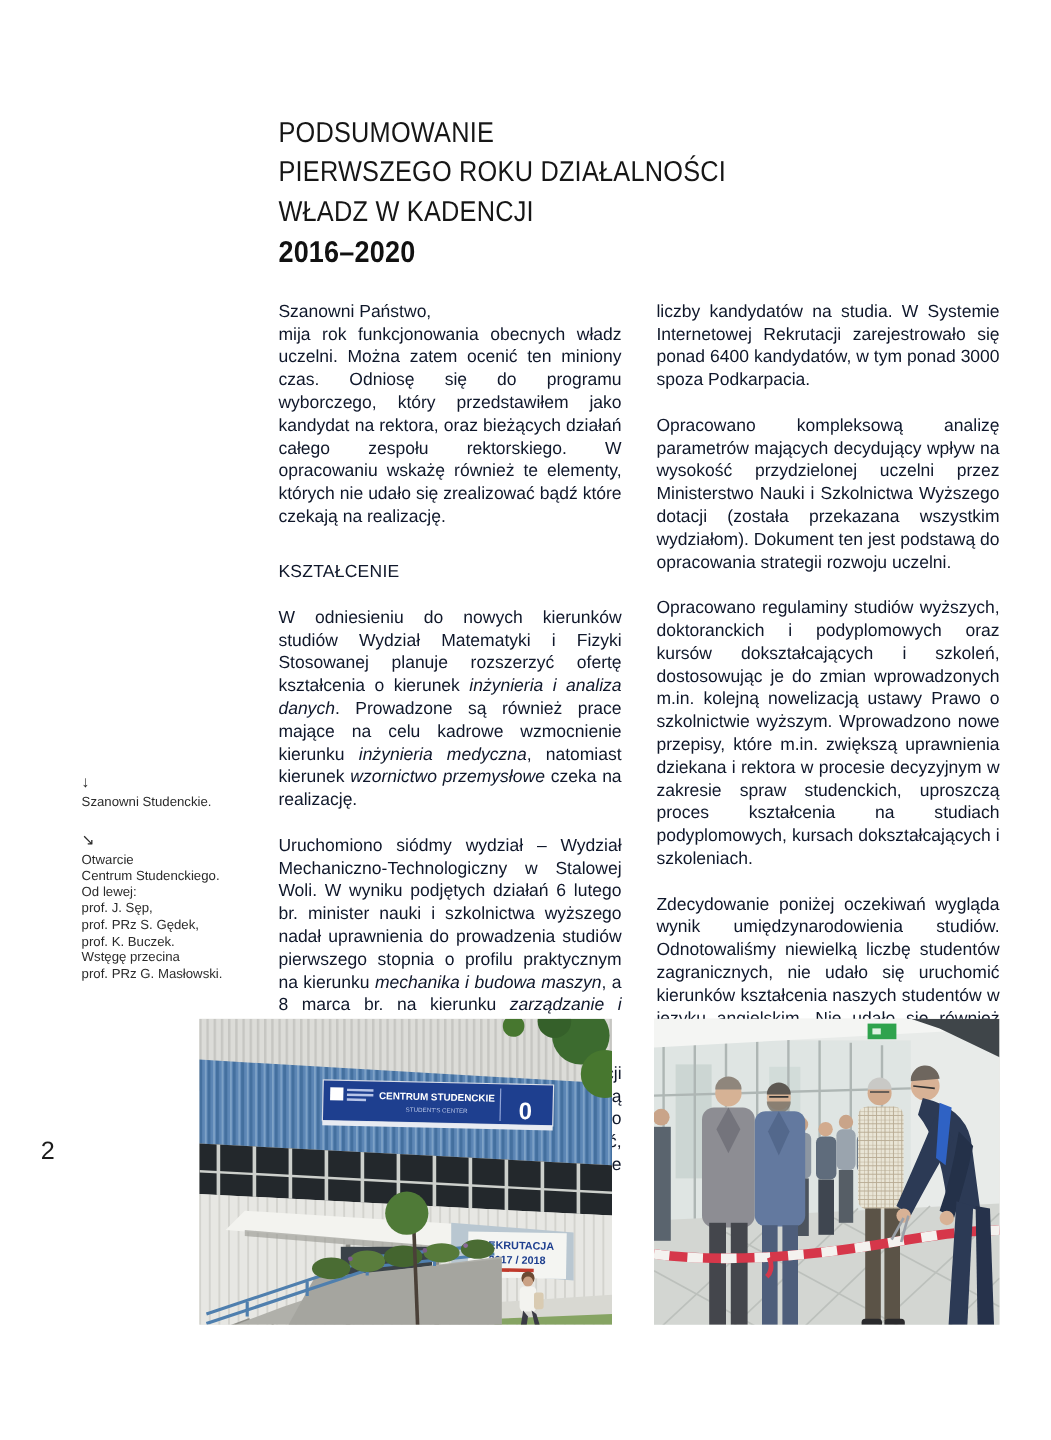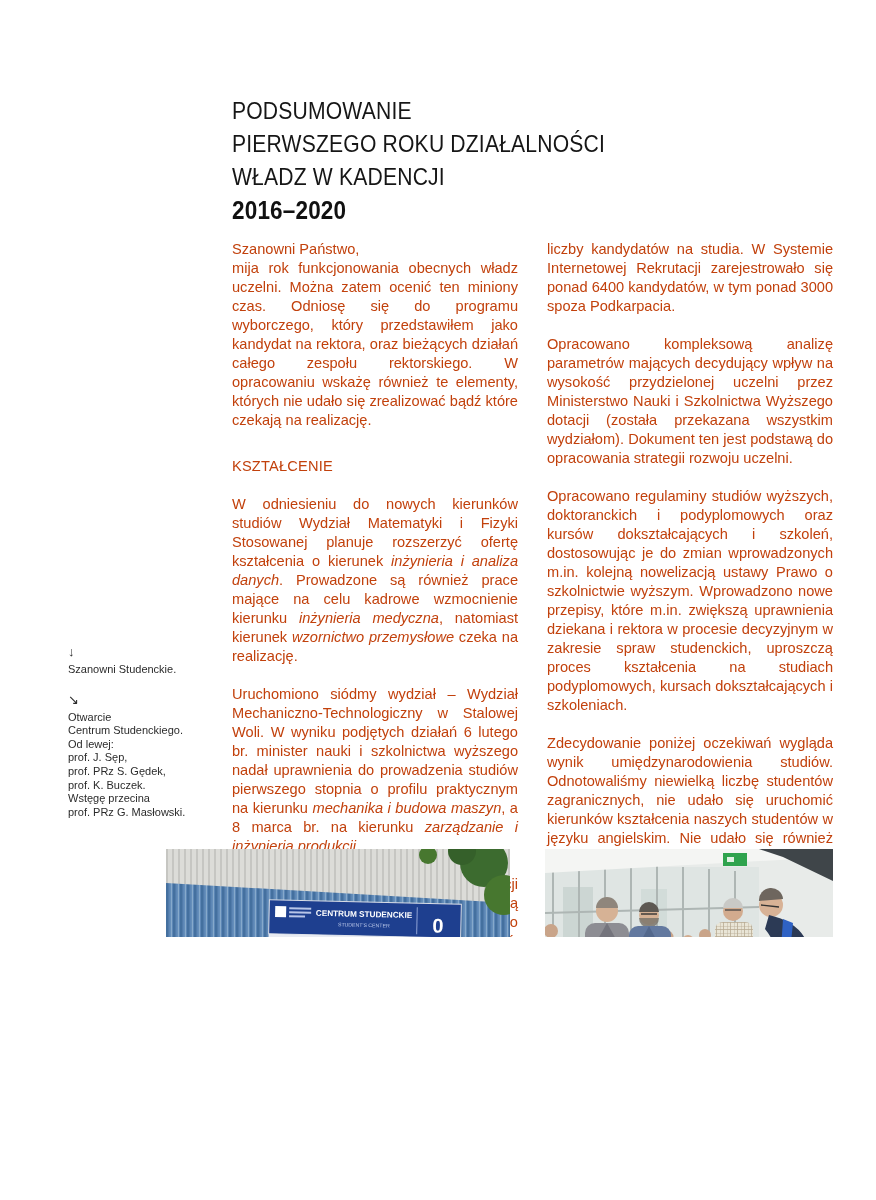--- a/index.html
+++ b/index.html
@@ -1,25 +1,25 @@
 <!DOCTYPE html>
 <html lang="pl"><head>
 <meta charset="utf-8">
 <style>
   html,body{margin:0;padding:0;background:#fff;}
-  .page{position:relative;width:876px;height:937px;background:#ffffff;overflow:hidden;
+  .page{position:relative;width:876px;height:1104px;background:#ffffff;overflow:hidden;
         font-family:"Liberation Sans","DejaVu Sans",sans-serif;color:#1b1b1b;}
   
   .title{position:absolute;left:232px;top:94px;}
   .title-line{font-size:24px;line-height:33px;font-weight:400;letter-spacing:.2px;
               white-space:nowrap;transform:scaleX(.88);transform-origin:0 50%;color:#161616;}
   .title-years{font-size:25px;line-height:34px;font-weight:700;letter-spacing:.2px;
                white-space:nowrap;transform:scaleX(.9);transform-origin:0 50%;color:#111;}
   
-  .col{position:absolute;top:240px;width:286px;font-size:14.6px;line-height:19px;color:#c2410c;}
+  .col{position:absolute;top:251px;width:286px;font-size:14.6px;line-height:19px;color:#0f172a;}
   .col-left{left:232px;}
   .col-right{left:547px;}
   .col p{text-align:justify;}
   p.line{margin:0;text-align:left;}
   p.para{margin:19px 0 0;}
   p.para-flush{margin:0;}
   h3.heading{margin:27px 0 0;font-size:14.6px;line-height:19px;font-weight:400;letter-spacing:.2px;}
   .col i{font-style:italic;}
   
   .sidebar{position:absolute;left:68px;top:645px;width:150px;font-size:11px;line-height:13.6px;color:#2b2b2b;}

